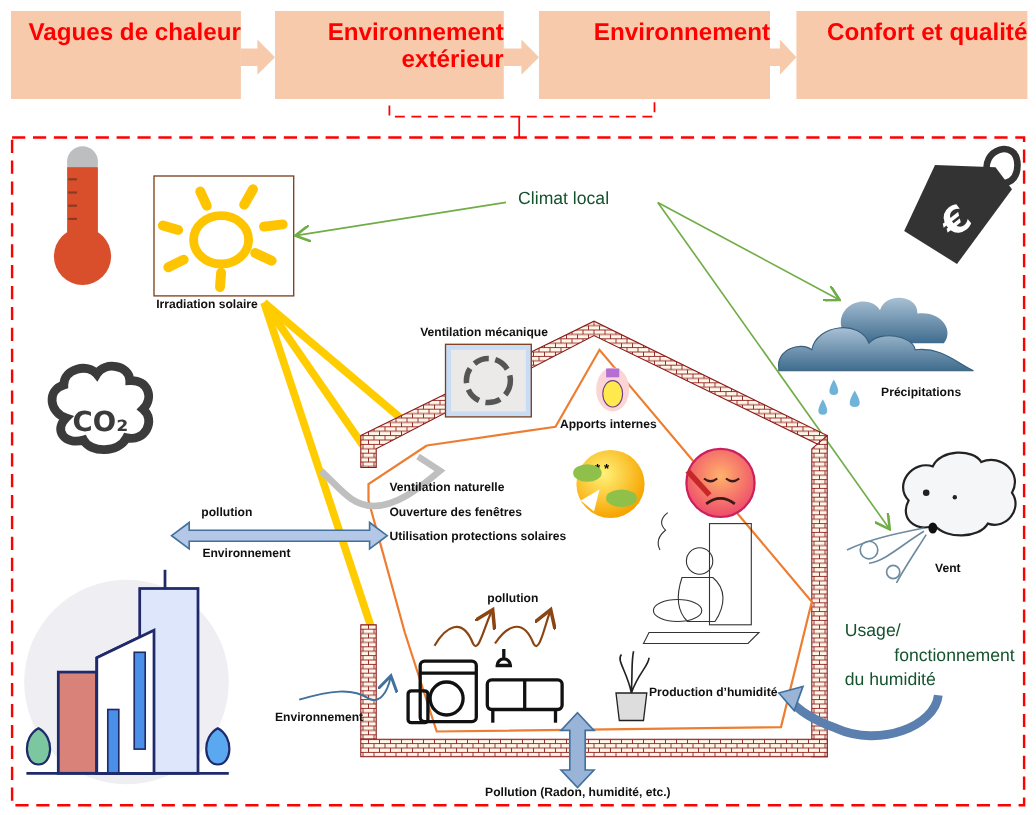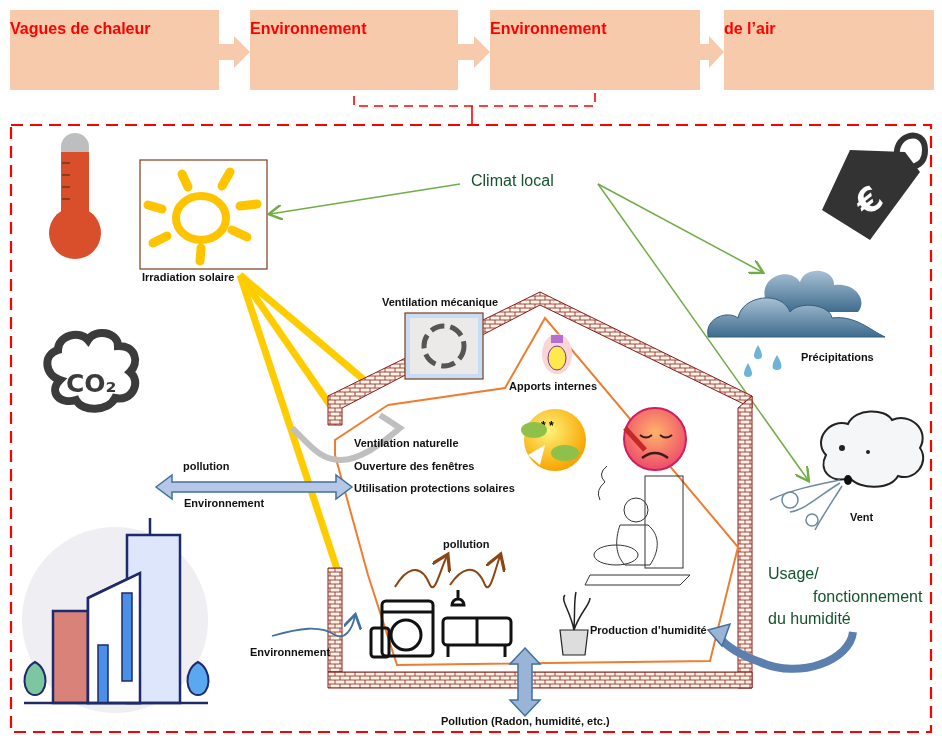--- a/index.html
+++ b/index.html
@@ -1,43 +1,44 @@
 <!DOCTYPE html>
 <html><head>
 <meta charset="utf-8">
 <style>
   html, body { margin: 0; padding: 0; background: #ffffff; }
   body { width: 942px; height: 741px; position: relative; overflow: hidden;
          font-family: "Liberation Sans", "DejaVu Sans", sans-serif; }
   .stage { position: absolute; left: 0; top: 0; width: 942px; height: 741px; }
   .step { position: absolute; top: 10px; height: 80px; background: #f7caac;
-          color: #ff0000; font-weight: bold; font-size: 16px; text-align: left;
+          color: #ff0000; font-weight: bold; font-size: 22px; text-align: right;
           line-height: 25px; box-sizing: border-box; padding-top: 6px; }
   .step span { display: block; }
   .lbl { position: absolute; font-size: 11px; font-weight: bold; color: #111; white-space: nowrap; }
   .red-lbl { position: absolute; color: #14532d; font-size: 16px; white-space: nowrap; }
   svg { position: absolute; left: 0; top: 0; }
 </style>
 </head>
 <body>
 
 <div class="stage">
 
   <div class="step" style="left:10px;width:209px;">
     <span>Vagues de chaleur</span>
     <span></span>
   </div>
   <div class="step" style="left:250px;width:208px;">
     <span>Environnement</span>
+    <span>extérieur</span>
   </div>
   <div class="step" style="left:490px;width:210px;">
     <span>Environnement</span>
   </div>
   <div class="step" style="left:724px;width:210px;">
-    <span>de l’air</span>
+    <span>Confort et qualité</span>
   </div>
 
   <svg width="942" height="741" viewBox="0 0 942 741">
     <defs>
       <pattern id="brick" width="10" height="8" patternUnits="userSpaceOnUse">
         <rect width="10" height="8" fill="#fff6e8"></rect>
         <path d="M0 0H10 M0 4H10 M0 8H10 M5 0V4 M0 4V8 M10 4V8" stroke="#8b1a1a" stroke-width="0.8" fill="none"></path>
       </pattern>
       <marker id="greenhead" markerWidth="10" markerHeight="10" refX="8" refY="5" orient="auto">
         <path d="M0 0 L9 5 L0 10" fill="none" stroke="#70ad47" stroke-width="1.6"></path>

